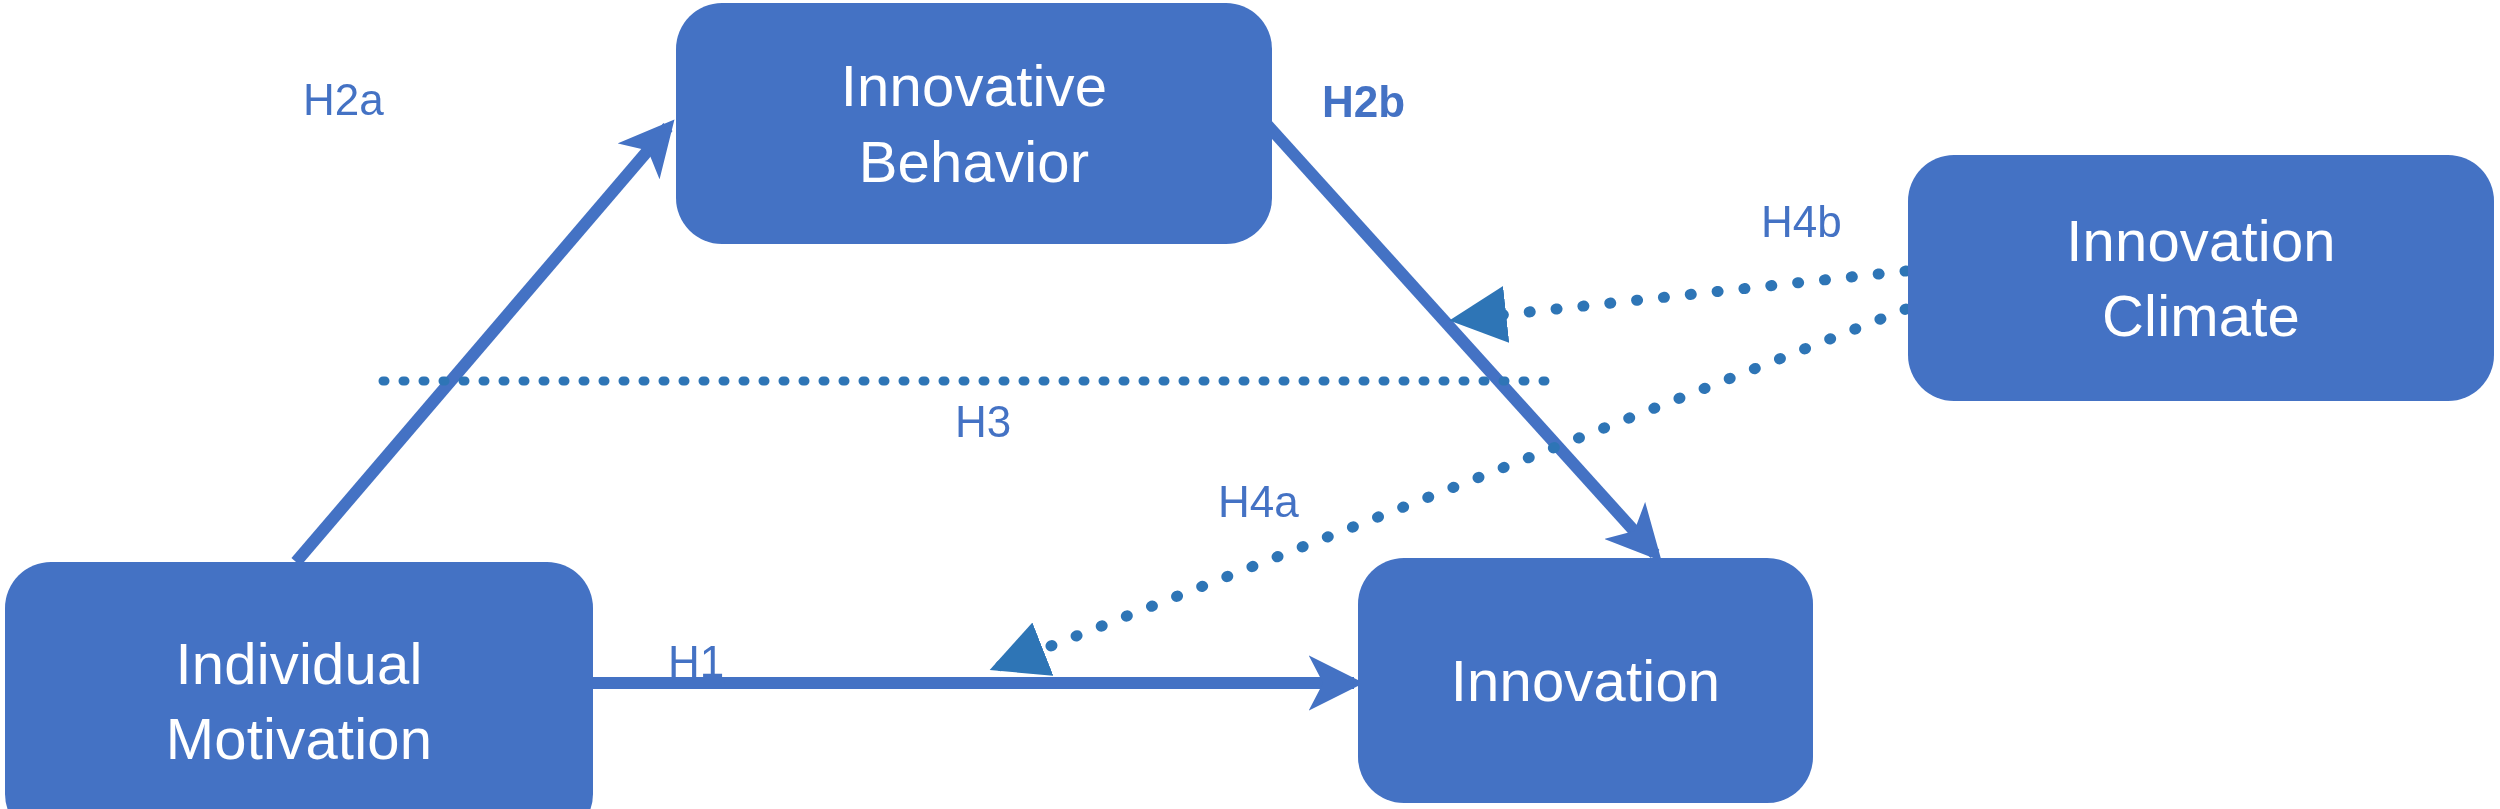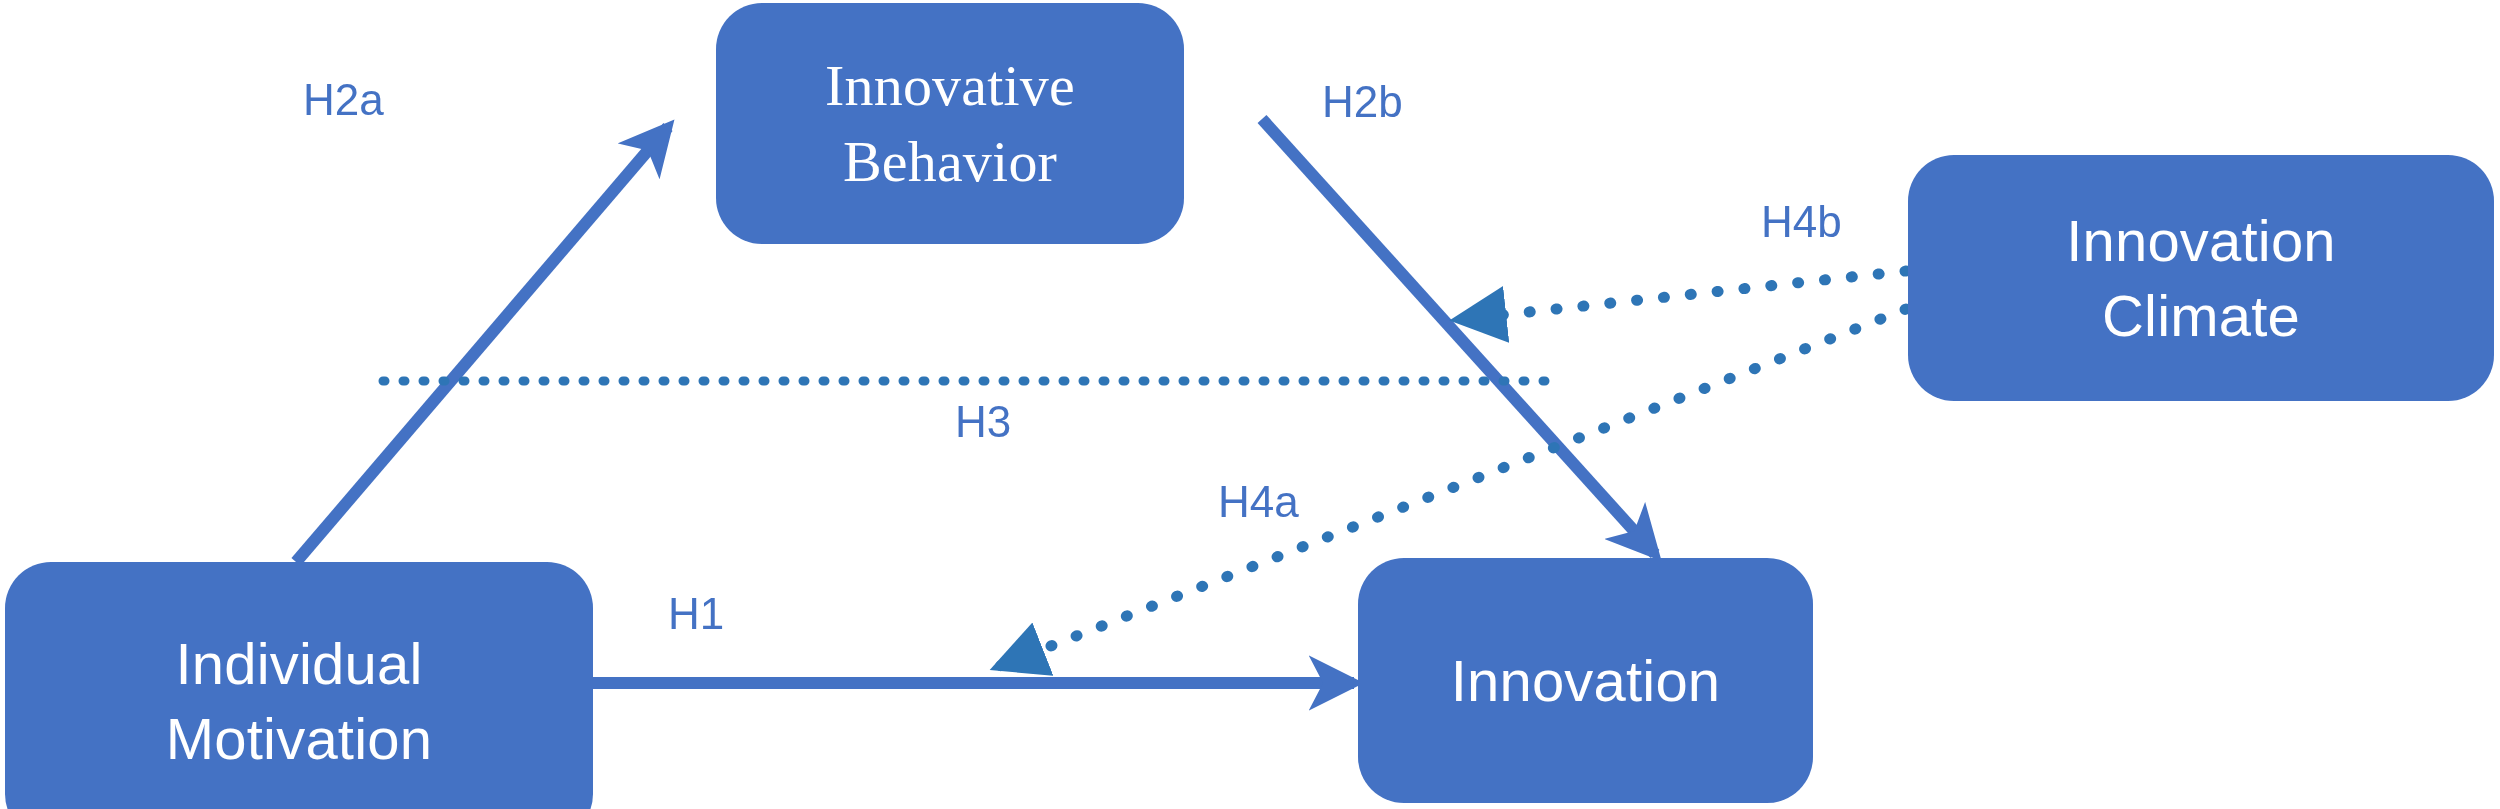--- a/index.html
+++ b/index.html
@@ -29,42 +29,42 @@
     text-align: center;
     font-size: 58px;
     line-height: 1.30;
     font-weight: 400;
     letter-spacing: 0.2px;
     box-sizing: border-box;
     padding: 4px 10px;
   }
   .node .ln { display: block; white-space: nowrap; }
 
-  #node-innovative-behavior { left: 716px; top: 3px;    width: 468px; height: 241px; font-family: Liberation Serif, serif; }
+  #node-innovative-behavior { left: 676px; top: 3px;    width: 596px; height: 241px; }
   #node-innovation-climate  { left: 1908px; top: 155px; width: 586px; height: 246px; }
   #node-individual-motivation { left: 5px;  top: 562px; width: 588px; height: 278px; }
   #node-innovation-performance{ left: 1358px; top: 558px; width: 455px; height: 245px; }
 
   #edges {
     position: absolute;
     left: 0; top: 0;
     width: 2500px;
     height: 809px;
     pointer-events: none;
   }
   .edge-label {
     position: absolute;
     color: #4472C4;
     font-size: 44px;
     line-height: 1;
     white-space: nowrap;
     font-weight: 400;
   }
   #label-h2a { left: 303px;  top: 78px; }
-  #label-h2b { left: 1322px; top: 80px; }
+  #label-h2b { left: 1322px; top: 80px; font-weight: bold; }
   #label-h1  { left: 424px;  top: 382px; }
   #label-h3  { left: 588px;  top: 239px; }
   #label-h4a { left: 762px;  top: 302px; }
   #label-h4b { left: 1046px; top: 125px; }
 </style>
 </head>
 <body>
 
 <div id="canvas">
 
@@ -106,18 +106,18 @@
     <span class="ln">Individual</span>
     <span class="ln">Motivation</span>
   </div>
 
   <div class="node" id="node-innovation-performance">
     <span class="ln">Innovation</span>
   </div>
 
   <span class="edge-label" id="label-h2a">H2a</span>
   <span class="edge-label" id="label-h2b">H2b</span>
-  <span class="edge-label" id="label-h1" style="left:668px; top:592px;">H1</span>
+  <span class="edge-label" id="label-h1" style="left:668px; top:640px;text-decoration:underline;">H1</span>
   <span class="edge-label" id="label-h3" style="left:955px; top:400px;">H3</span>
   <span class="edge-label" id="label-h4a" style="left:1218px; top:480px;text-align:right;">H4a</span>
   <span class="edge-label" id="label-h4b" style="left:1761px; top:200px;">H4b</span>
 
 </div>
 
 </body></html>

